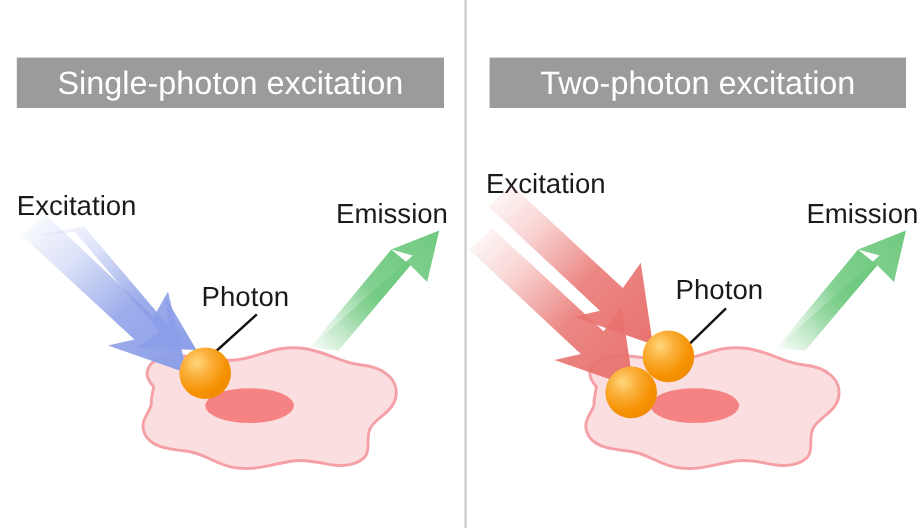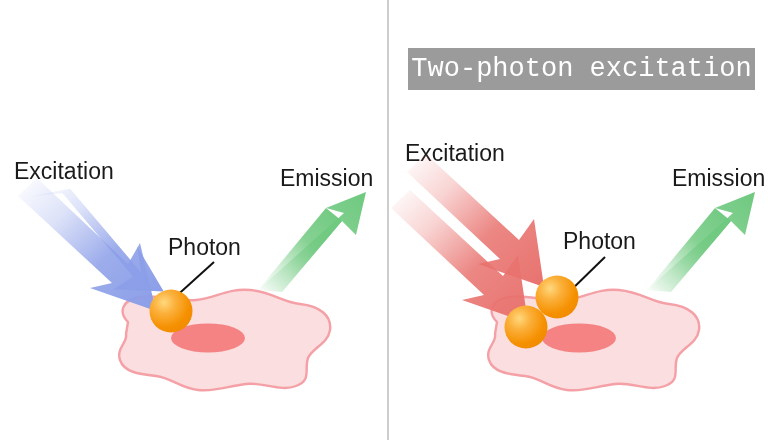--- a/index.html
+++ b/index.html
@@ -55,21 +55,20 @@
     left: 14px;
     top: 48px;
     width: 356px;
     height: 42px;
   }
   .title-right {
     left: 19px;   
     top: 48px;
     width: 347px;
     height: 42px;
-    font-family: Liberation Mono, monospace;
   }
 
   .label {
     position: absolute;
     color: #1a1a1a;
     font-size: 23px;
     line-height: 1;
     white-space: nowrap;
   }
 
@@ -82,20 +81,21 @@
     overflow: visible;
   }
 </style>
 </head>
 <body>
 
 <div id="figure">
 
   <div class="panel panel-left">
 
+    <div class="title-banner title-left">Single-photon excitation</div>
 
     <div class="label" style="left:14px; top:160px;">Excitation</div>
 
     <div class="label" style="left:280px; top:167px;">Emission</div>
 
     <div class="label" style="left:168px; top:236px;">Photon</div>
 
     <svg class="svg-layer" viewBox="0 0 388 440" preserveAspectRatio="none">
       <defs>
 

